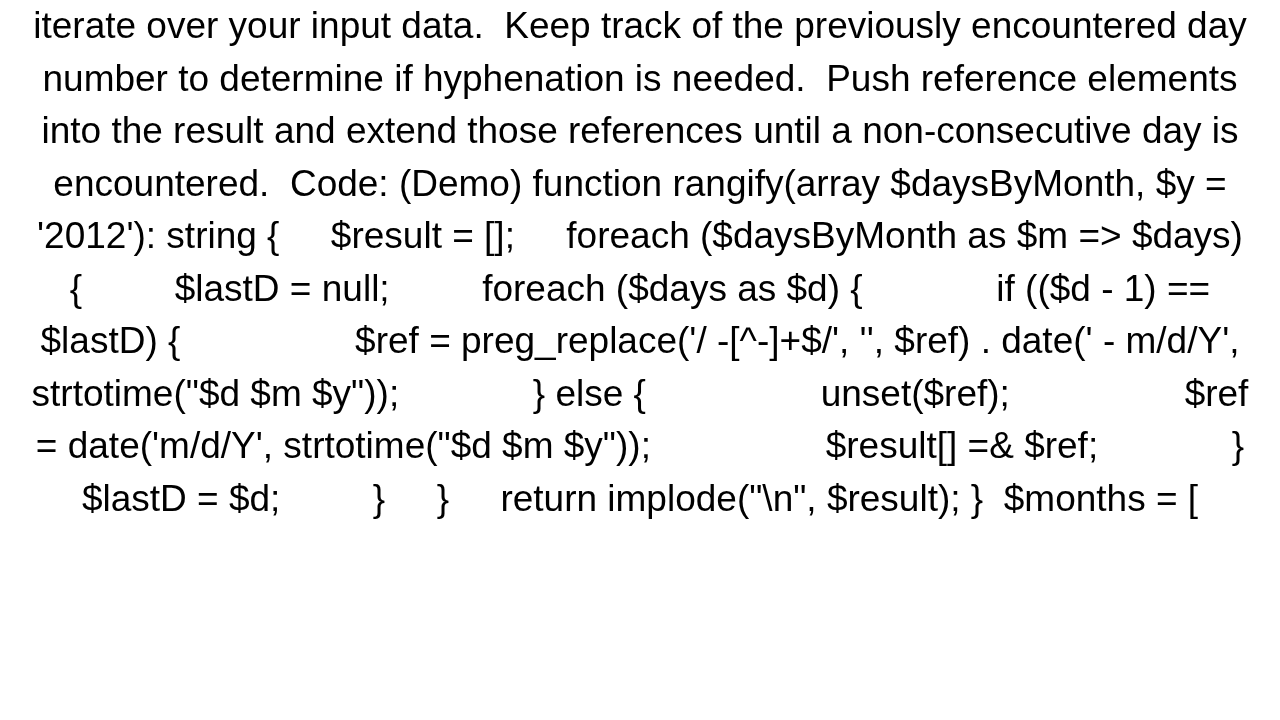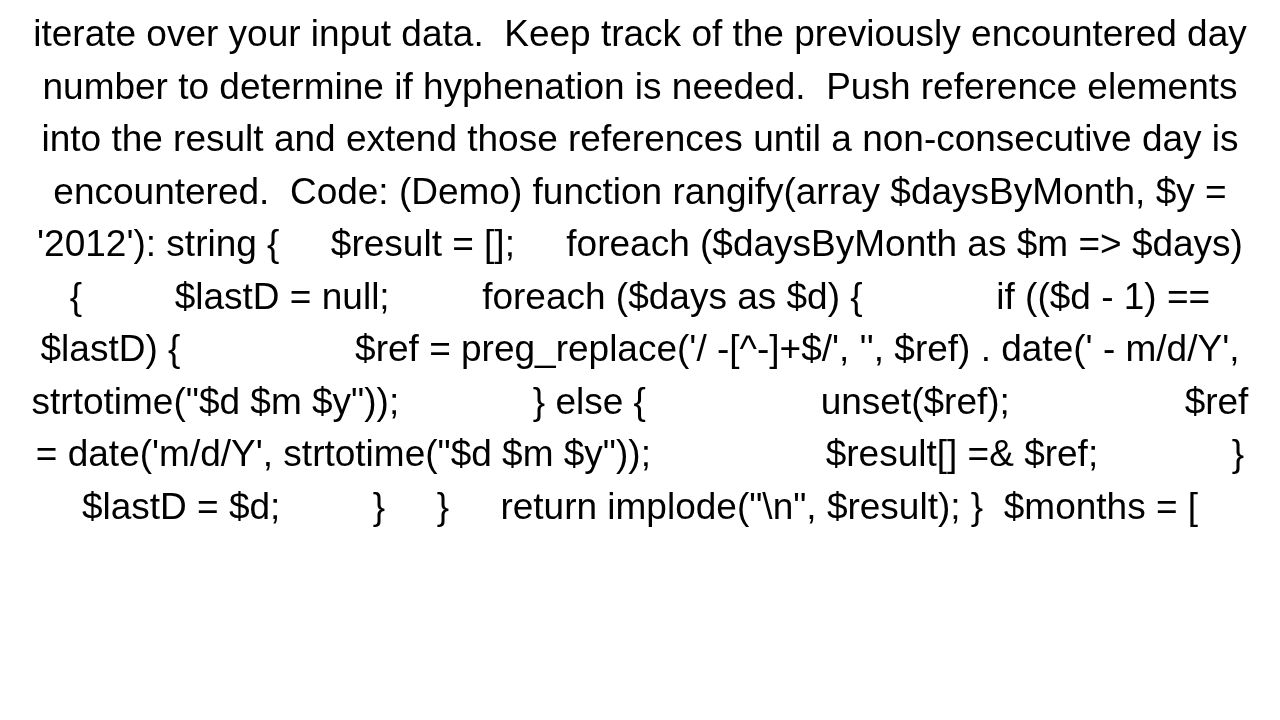--- a/index.html
+++ b/index.html
@@ -7,21 +7,21 @@
     padding: 0;
     width: 1280px;
     height: 720px;
     background: #ffffff;
     overflow: hidden;
   }
   .page {
     width: 1280px;
     height: 720px;
     box-sizing: border-box;
-    padding: 8px 30px;
+    padding: 0 30px;
     font-family: Arial, Helvetica, sans-serif;
     font-size: 37px;
     line-height: 1.42;
     color: #000000;
     text-align: center;
     white-space: pre-wrap;
     font-weight: 400;
     letter-spacing: 0px;
   }
 </style>

